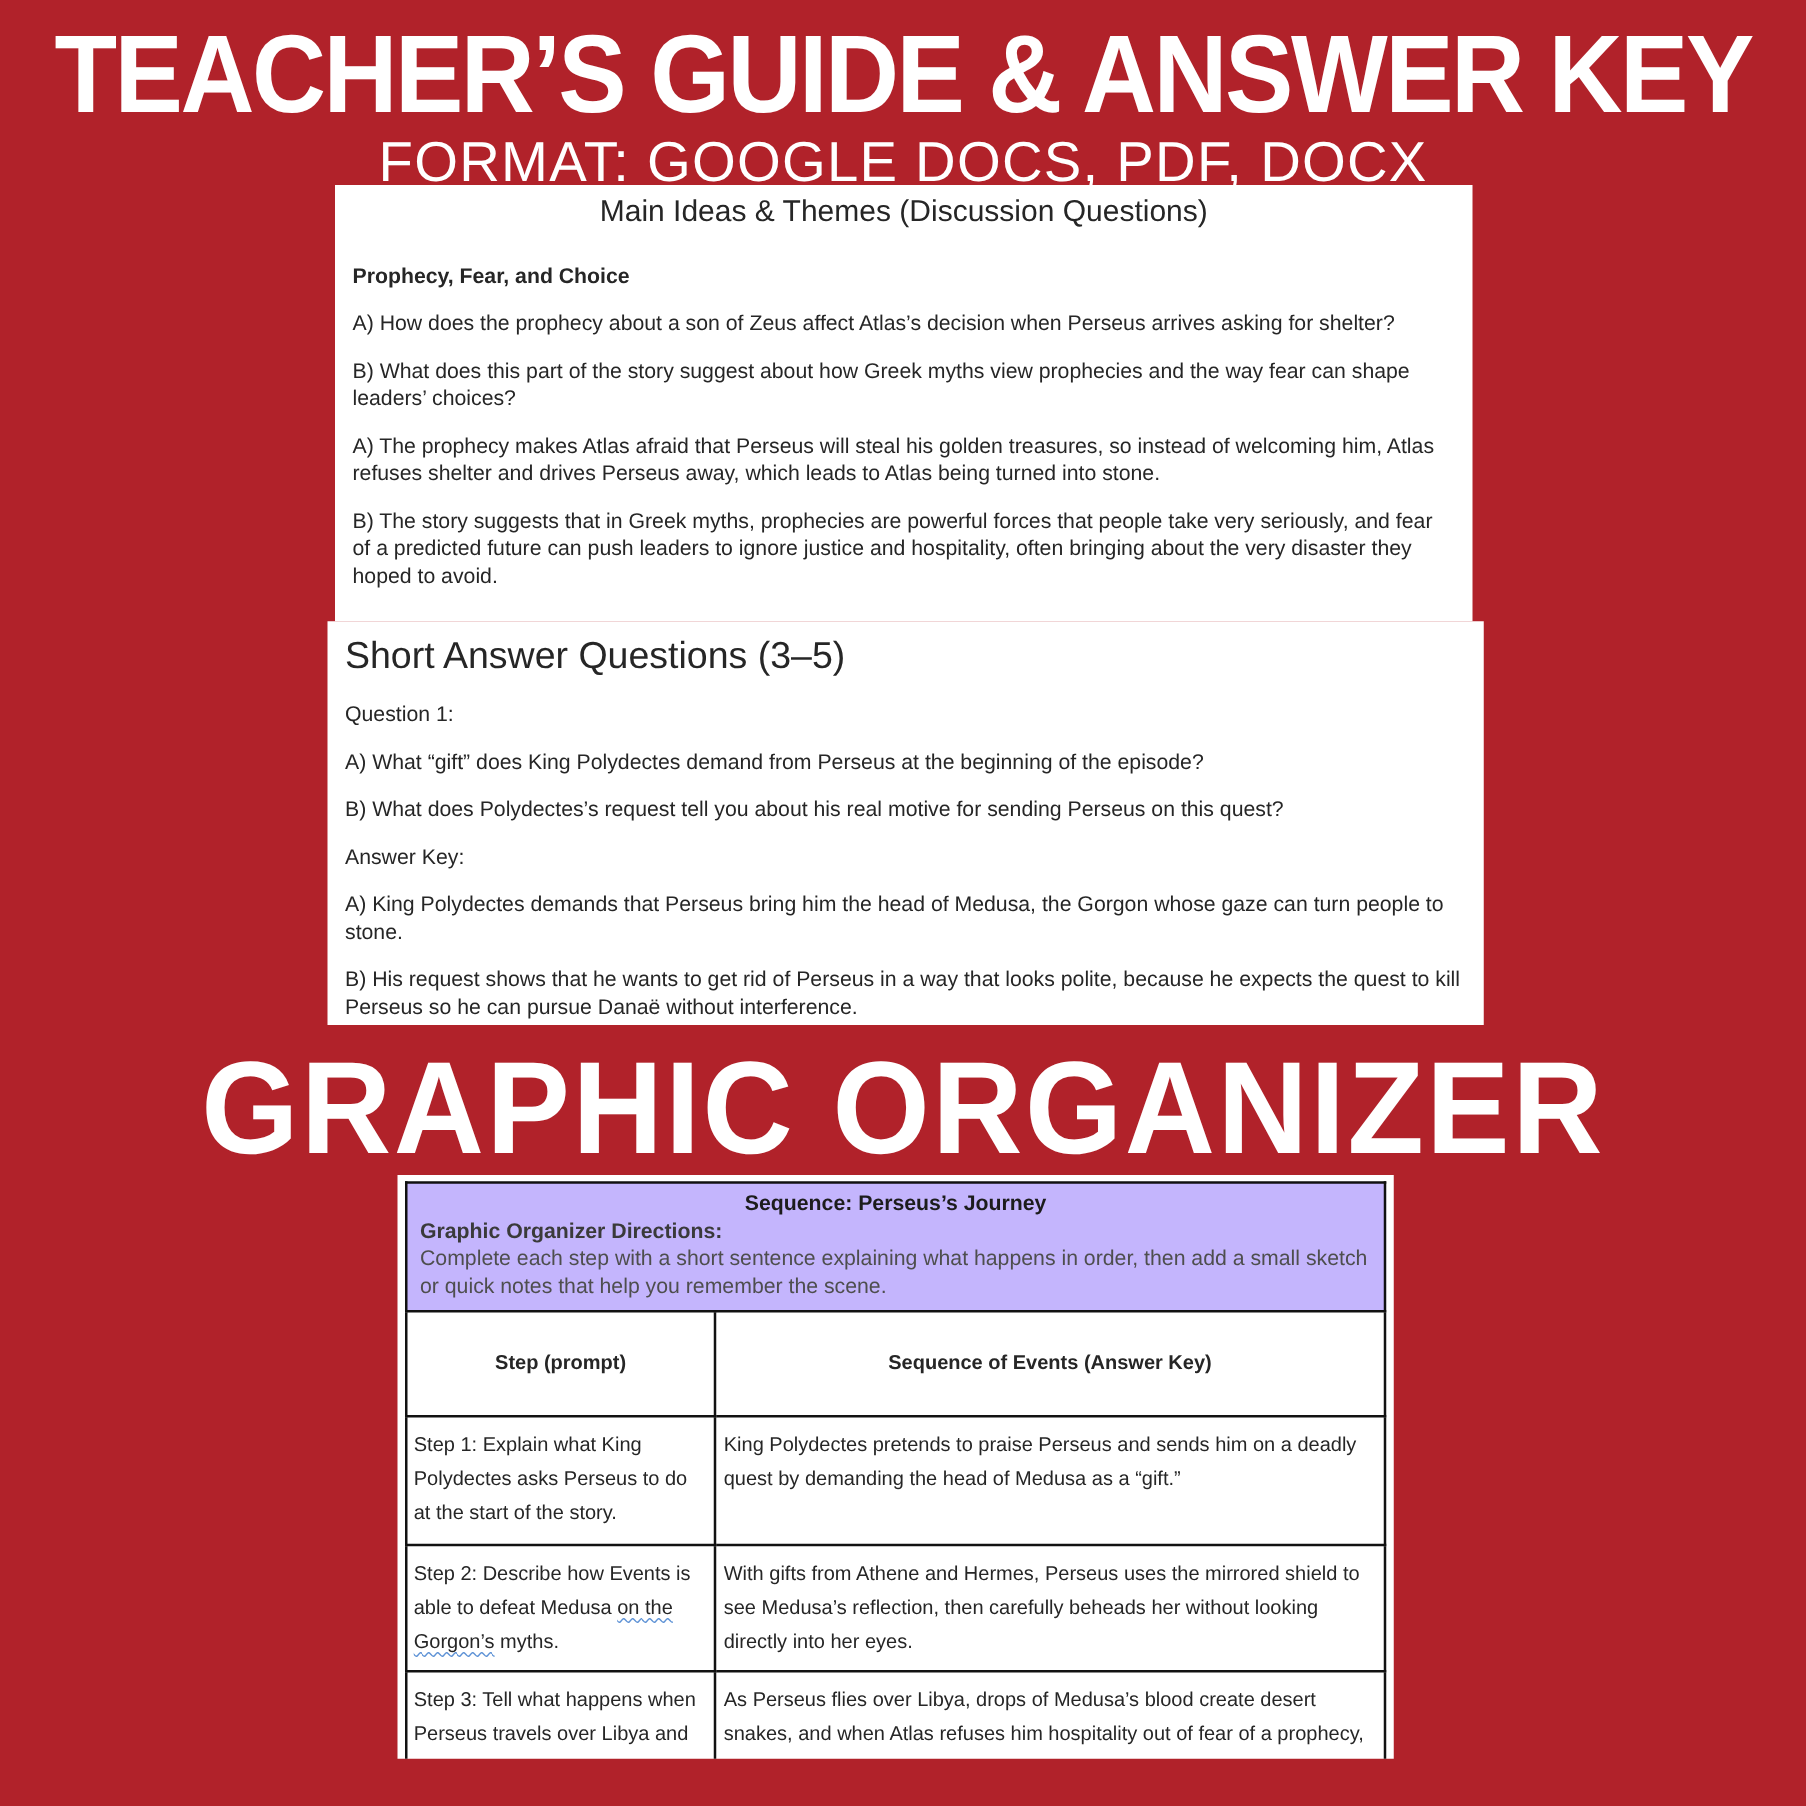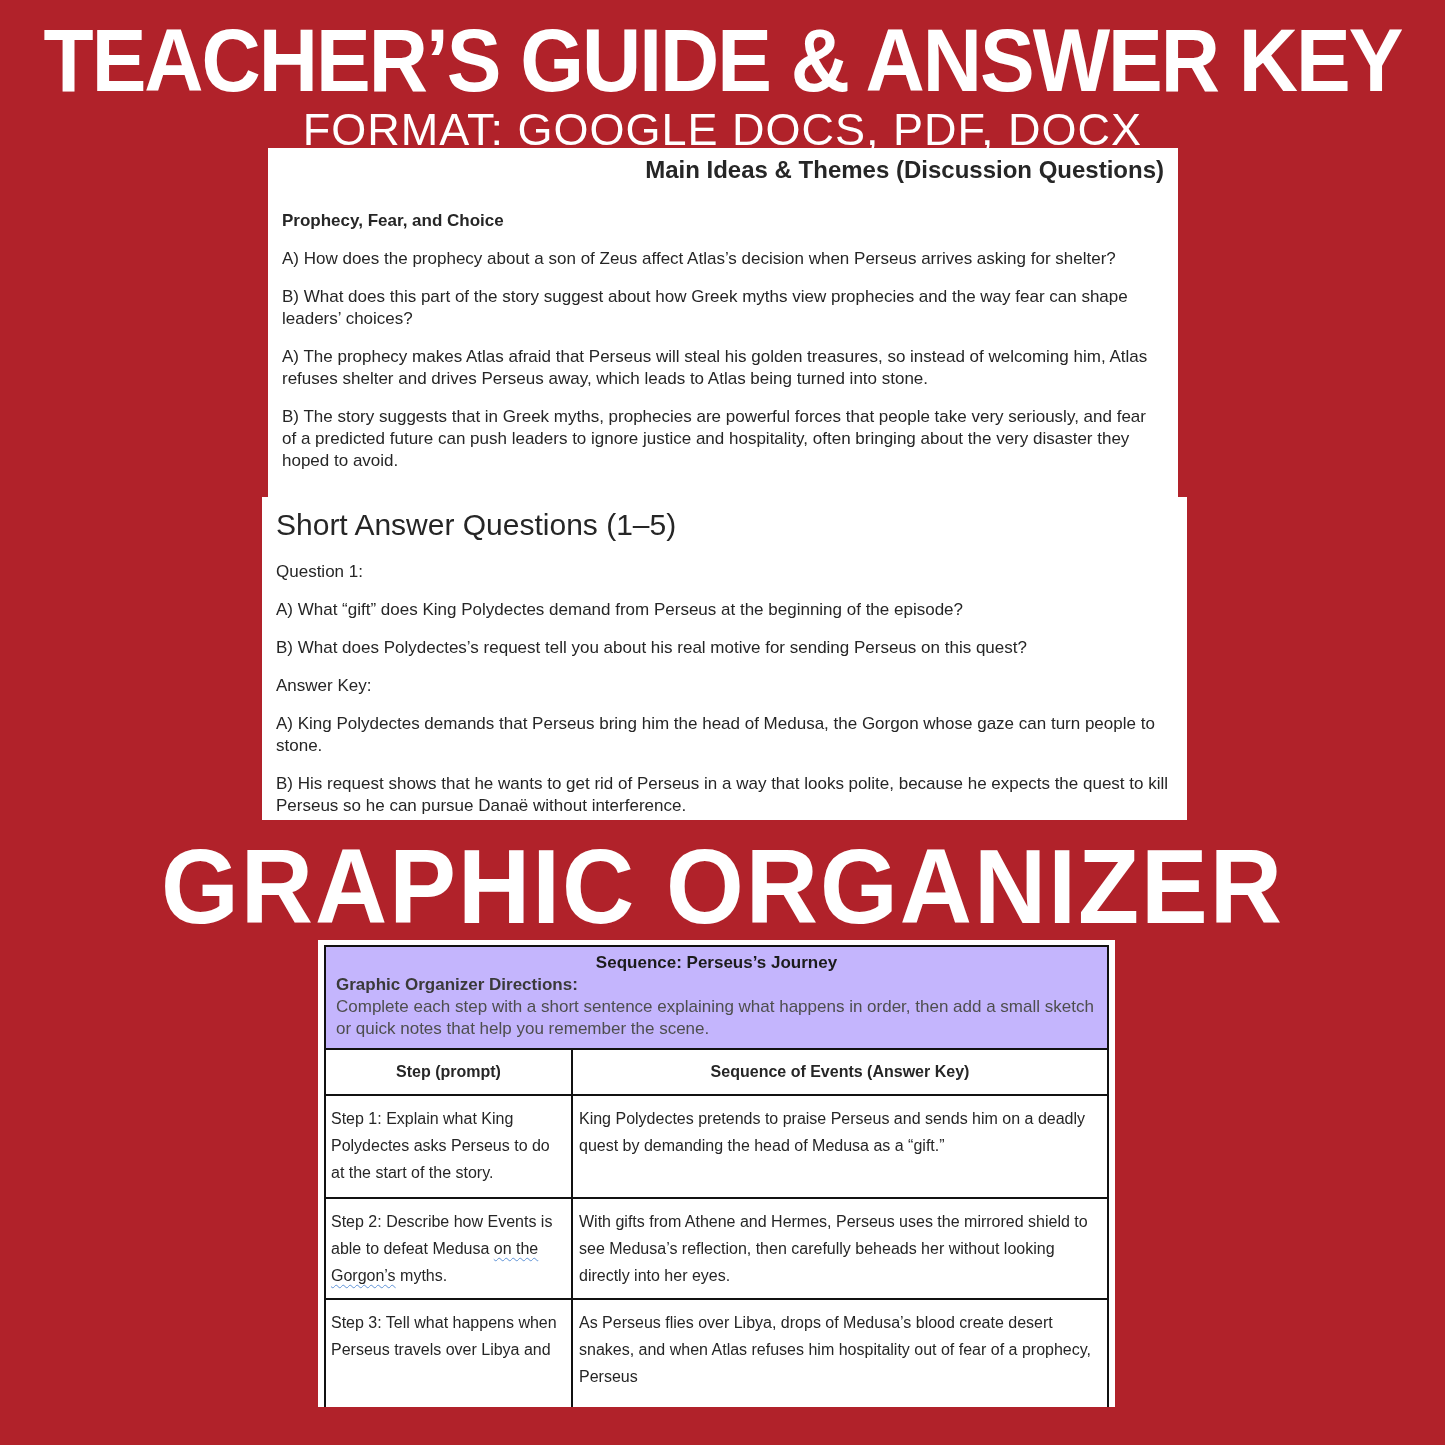--- a/index.html
+++ b/index.html
@@ -34,21 +34,21 @@
   .doc{
     position:absolute;background:#ffffff;color:#262626;
     overflow:hidden;box-sizing:border-box;
   }
   #doc1{left:268px;top:148px;width:910px;height:349px;padding:0 14px;z-index:1;}
   #doc2{left:262px;top:497px;width:925px;height:323px;padding:0 14px;z-index:2;}
   #doc3{left:318px;top:940px;width:797px;height:467px;padding:0;z-index:1;}
   .doc p{margin:0;font-size:17px;line-height:22px;}
   .doc .para{margin-top:16px;}
   #doc1 .doc-title{
-    margin:8px 0 0 0;text-align:right;font-size:24px;line-height:28px;font-weight:700;
+    margin:8px 0 0 0;text-align:center;font-size:24px;line-height:28px;font-weight:400;
   }
   #doc1 .bold-heading{margin-top:26px;font-weight:700;}
   #doc2 .doc-title{
     margin:10px 0 0 0;text-align:left;font-size:30px;line-height:36px;font-weight:400;
   }
   #doc2 .first-para{margin-top:18px;}
   #doc3 .doc-title{
     margin:7px 0 0 0;text-align:center;font-size:23px;line-height:28px;font-weight:400;
   }
   table.organizer{
@@ -65,21 +65,21 @@
   td.org-header{
     background:#c4b5fd;
     padding:5px 10px 8px 10px;
   }
   .org-header-title{
     text-align:center;font-size:21px;font-weight:700;line-height:27px;color:#1c1c1c;margin:0;
   }
   .org-directions-label{font-size:15px;font-weight:700;color:#3a3a3a;line-height:22px;margin:2px 0 0 0;}
   .org-directions-text{font-size:15px;font-weight:400;color:#4e4e4e;line-height:23px;margin:0;}
   th.col-head{
-    font-weight:700;text-align:center;padding:13px 4px;font-size:16px;background:#ffffff;
+    font-weight:700;text-align:center;padding:32px 4px;font-size:16px;background:#ffffff;
   }
   td.cell-step{padding:9px 4px 9px 5px;line-height:27px;}
   td.cell-answer{padding:9px 4px 9px 6px;line-height:27px;}
   tr.row-1 td{height:103px;}
   tr.row-2 td{height:95px;}
   tr.row-3 td{height:110px;}
   .wavy{
     text-decoration-line:underline;
     text-decoration-style:wavy;
     text-decoration-color:#5f93d6;
@@ -96,21 +96,21 @@
 <div class="doc" id="doc1">
   <p class="doc-title">Main Ideas &amp; Themes (Discussion Questions)</p>
   <p class="bold-heading">Prophecy, Fear, and Choice</p>
   <p class="para">A) How does the prophecy about a son of Zeus affect Atlas’s decision when Perseus arrives asking for shelter?</p>
   <p class="para">B) What does this part of the story suggest about how Greek myths view prophecies and the way fear can shape leaders’ choices?</p>
   <p class="para">A) The prophecy makes Atlas afraid that Perseus will steal his golden treasures, so instead of welcoming him, Atlas refuses shelter and drives Perseus away, which leads to Atlas being turned into stone.</p>
   <p class="para">B) The story suggests that in Greek myths, prophecies are powerful forces that people take very seriously, and fear of a predicted future can push leaders to ignore justice and hospitality, often bringing about the very disaster they hoped to avoid.</p>
 </div>
 
 <div class="doc" id="doc2">
-  <p class="doc-title">Short Answer Questions (1–5)</p>
+  <p class="doc-title">Short Answer Questions (3–5)</p>
   <p class="para first-para">Question 1:</p>
   <p class="para">A) What “gift” does King Polydectes demand from Perseus at the beginning of the episode?</p>
   <p class="para">B) What does Polydectes’s request tell you about his real motive for sending Perseus on this quest?</p>
   <p class="para">Answer Key:</p>
   <p class="para">A) King Polydectes demands that Perseus bring him the head of Medusa, the Gorgon whose gaze can turn people to stone.</p>
   <p class="para">B) His request shows that he wants to get rid of Perseus in a way that looks polite, because he expects the quest to kill Perseus so he can pursue Danaë without interference.</p>
 </div>
 
 <div class="section-title">GRAPHIC ORGANIZER</div>
 

